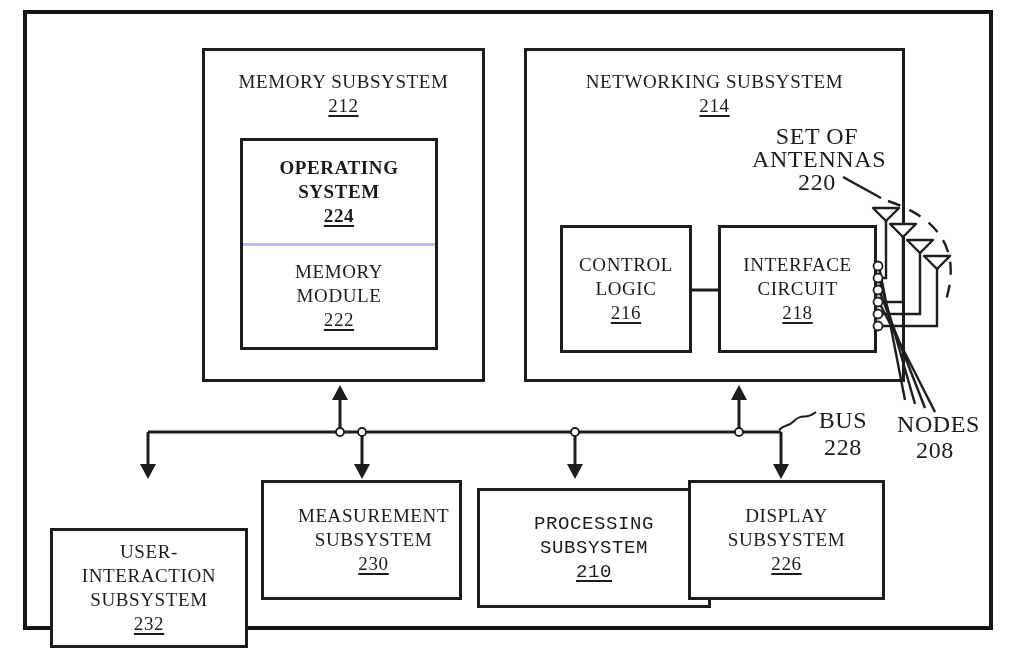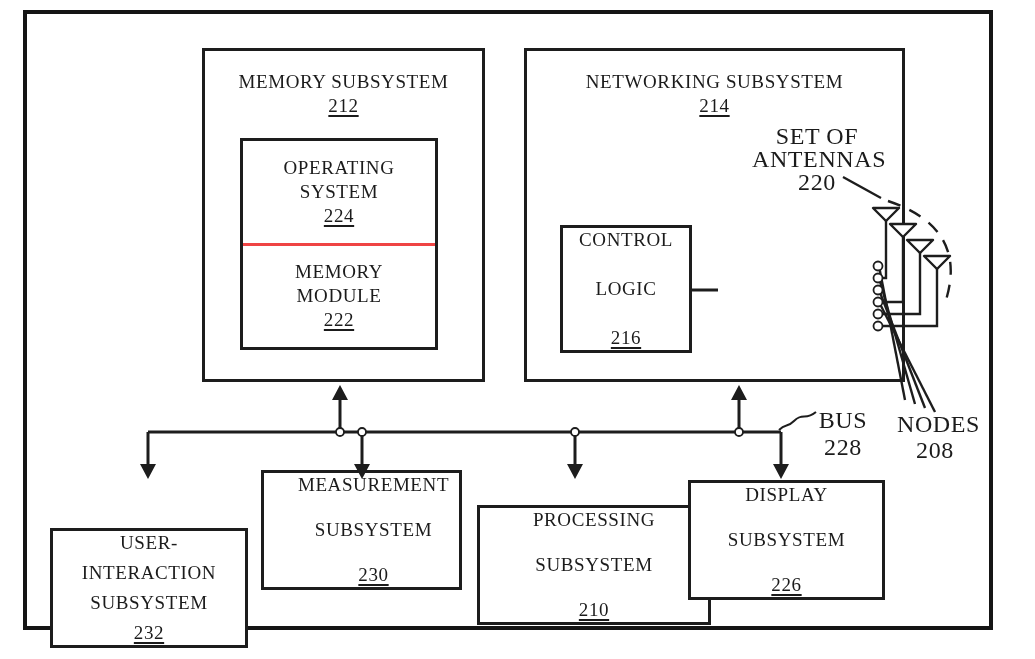--- a/index.html
+++ b/index.html
@@ -11,27 +11,27 @@
     position:absolute;left:23px;top:10px;width:970px;height:620px;
     border:4px solid #151515;box-sizing:border-box;background:#fff;z-index:0;
   }
   .box{
     position:absolute;border:3px solid #1d1d1d;box-sizing:border-box;background:#fff;
     text-align:center;font-size:19px;line-height:24px;letter-spacing:0.6px;z-index:1;
   }
   .box .ttl{white-space:nowrap;margin-top:10px;}
   .ref{text-decoration:underline;text-decoration-thickness:1.5px;text-underline-offset:3px;}
   .topbox{padding-top:9px;}
-  .centerbox{display:flex;flex-direction:column;align-items:center;justify-content:space-between;}
+  .centerbox{display:flex;flex-direction:column;align-items:center;justify-content:center;}
   .splitbox{position:absolute;left:240px;top:138px;width:198px;height:212px;
     border:3px solid #1d1d1d;box-sizing:border-box;background:#fff;z-index:1;
     display:flex;flex-direction:column;}
   .cell{flex:1;display:flex;flex-direction:column;align-items:center;justify-content:center;
     text-align:center;font-size:19px;line-height:24px;letter-spacing:0.6px;}
-  .cell.first{border-bottom:3px solid #ef4444;}
+  .cell.first{border-bottom:3px solid #c4b5fd;font-weight:bold;}
   .floatlabel{
     position:absolute;text-align:center;font-size:24px;line-height:24px;
     letter-spacing:0.6px;z-index:3;background:transparent;
   }
   svg.overlay{position:absolute;left:0;top:0;width:1035px;height:659px;z-index:2;pointer-events:none;}
 </style>
 </head>
 <body>
 
 <div id="stage">
@@ -60,35 +60,40 @@
     <div class="ttl">NETWORKING SUBSYSTEM</div>
     <div class="ref">214</div>
   </div>
 
   <div class="box centerbox" style="left:560px;top:225px;width:132px;height:128px;">
     <div>CONTROL</div>
     <div>LOGIC</div>
     <div class="ref">216</div>
   </div>
 
+  <div class="box centerbox" style="left:718px;top:225px;width:159px;height:128px;">
+    <div>INTERFACE</div>
+    <div>CIRCUIT</div>
+    <div class="ref">218</div>
+  </div>
 
   <div class="box centerbox" style="left:50px;top:496px;width:198px;height:120px;margin-top:32px;">
     <div>USER-</div>
     <div>INTERACTION</div>
     <div>SUBSYSTEM</div>
     <div class="ref">232</div>
   </div>
 
-  <div class="box centerbox" style="left:261px;top:470px;width:201px;height:120px;padding-left:24px;">
+  <div class="box centerbox" style="left:261px;top:480px;width:201px;height:120px;padding-left:24px;">
     <div>MEASUREMENT</div>
     <div>SUBSYSTEM</div>
     <div class="ref">230</div>
   </div>
 
-  <div class="box centerbox" style="left:477px;top:505px;width:234px;height:120px;">
+  <div class="box centerbox" style="left:477px;top:488px;width:234px;height:120px;font-family:Liberation Mono, monospace;">
     <div>PROCESSING</div>
     <div>SUBSYSTEM</div>
     <div class="ref">210</div>
   </div>
 
   <div class="box centerbox" style="left:688px;top:480px;width:197px;height:120px;">
     <div>DISPLAY</div>
     <div>SUBSYSTEM</div>
     <div class="ref">226</div>
   </div>

